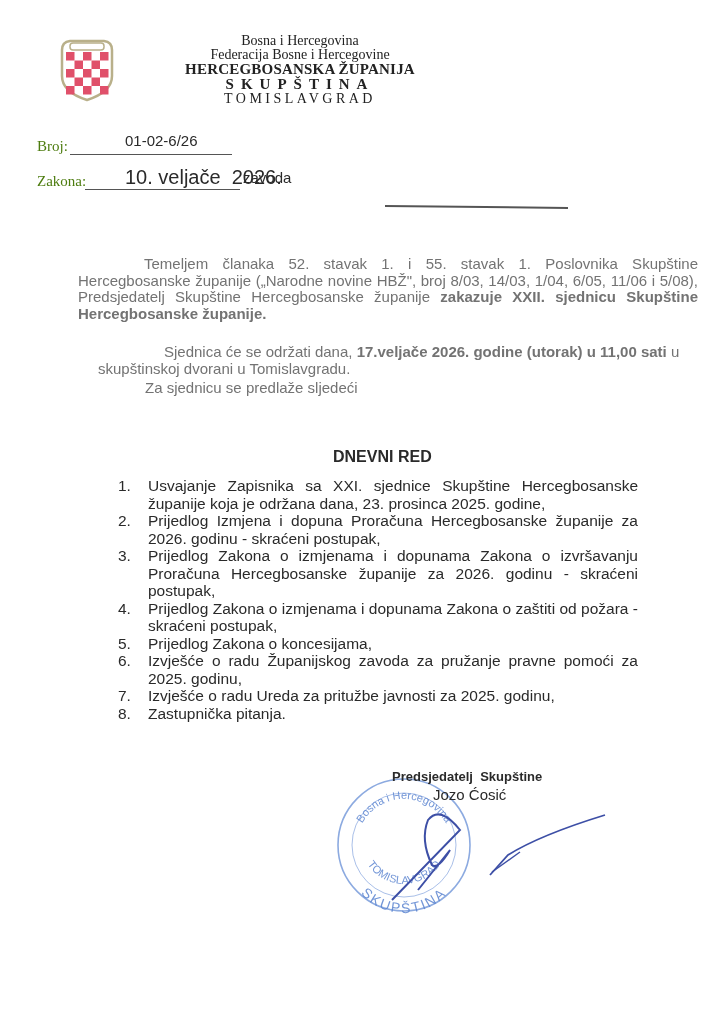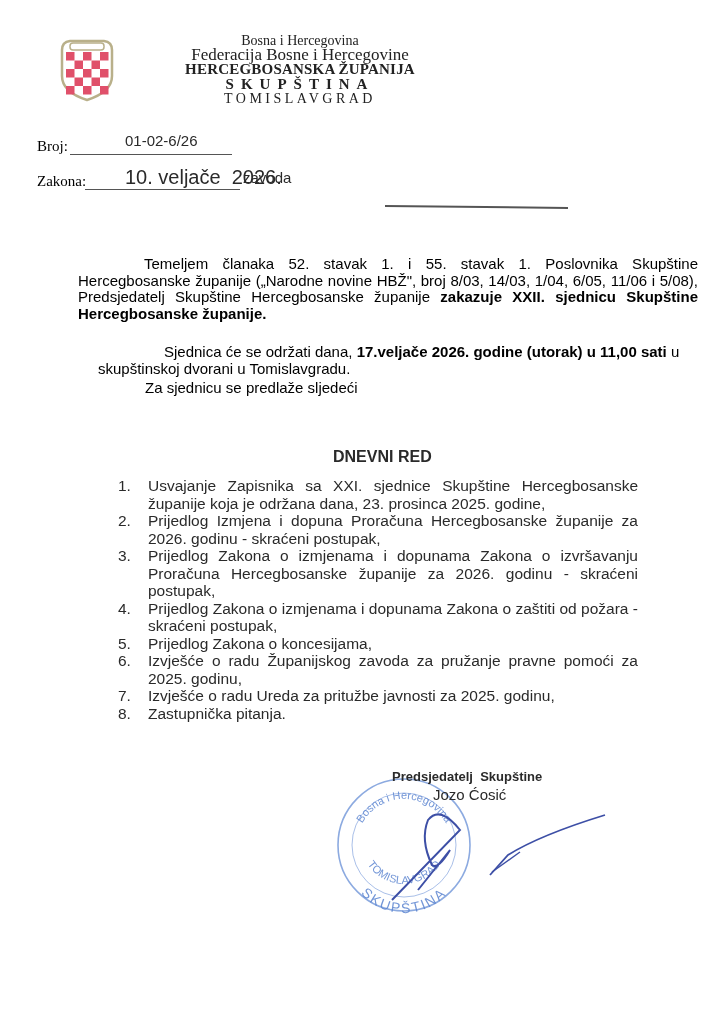--- a/index.html
+++ b/index.html
@@ -8,38 +8,38 @@
     color: #2a2a2a;
   }
   .abs { position: absolute; }
   .serif { font-family: "Liberation Serif", "DejaVu Serif", serif; }
   .sans { font-family: "Liberation Sans", "DejaVu Sans", sans-serif; }
 
   
   #crest { left: 58px; top: 36px; width: 58px; height: 66px; }
   .hdr { text-align: center; width: 320px; left: 140px; line-height: 14px; color: #222; }
   #hdr1 { top: 34px; font-size: 14px; }
-  #hdr2 { top: 48px; font-size: 17px; }
+  #hdr2 { top: 48px; font-size: 14px; }
   #hdr3 { top: 62px; font-size: 15px; font-weight: bold; letter-spacing: 0.2px; }
   #hdr4 { top: 77px; font-size: 15px; font-weight: bold; letter-spacing: 7px; }
   #hdr5 { top: 92px; font-size: 14px; letter-spacing: 3.5px; }
 
   
-  .lbl { font-size: 15px; color: #000000; }
+  .lbl { font-size: 15px; color: #4d7c0f; }
   #broj-label { left: 37px; top: 138px; }
   #broj-line { left: 70px; top: 154px; width: 162px; border-bottom: 1px solid #555; }
   #broj-value { left: 125px; top: 132px; font-size: 15px; }
   #datum-label { left: 37px; top: 173px; }
   #datum-line { left: 85px; top: 189px; width: 155px; border-bottom: 1px solid #555; }
   #datum-value { left: 125px; top: 166px; font-size: 20px; }
   #datum-suffix { left: 243px; top: 169px; font-size: 15px; }
   #sig-line { left: 385px; top: 206px; width: 183px; border-bottom: 2px solid #555; transform: rotate(0.6deg); }
 
   
-  .para { font-size: 15px; line-height: 16.5px; color: #000000; }
+  .para { font-size: 15px; line-height: 16.5px; color: #737373; }
   #p1 { left: 78px; top: 256px; width: 620px; text-align: justify; }
   #p1 .indent { display: inline-block; width: 66px; }
   #p2 { left: 78px; top: 344px; width: 620px; margin-left: 20px; }
   #p2 .indent { display: inline-block; width: 66px; }
   #p3 { left: 145px; top: 380px; }
 
   #agenda-title { left: 333px; top: 448px; font-size: 16px; font-weight: bold; }
 
   
   #agenda { left: 118px; top: 477px; width: 520px; font-size: 15.5px; line-height: 17.5px; }

